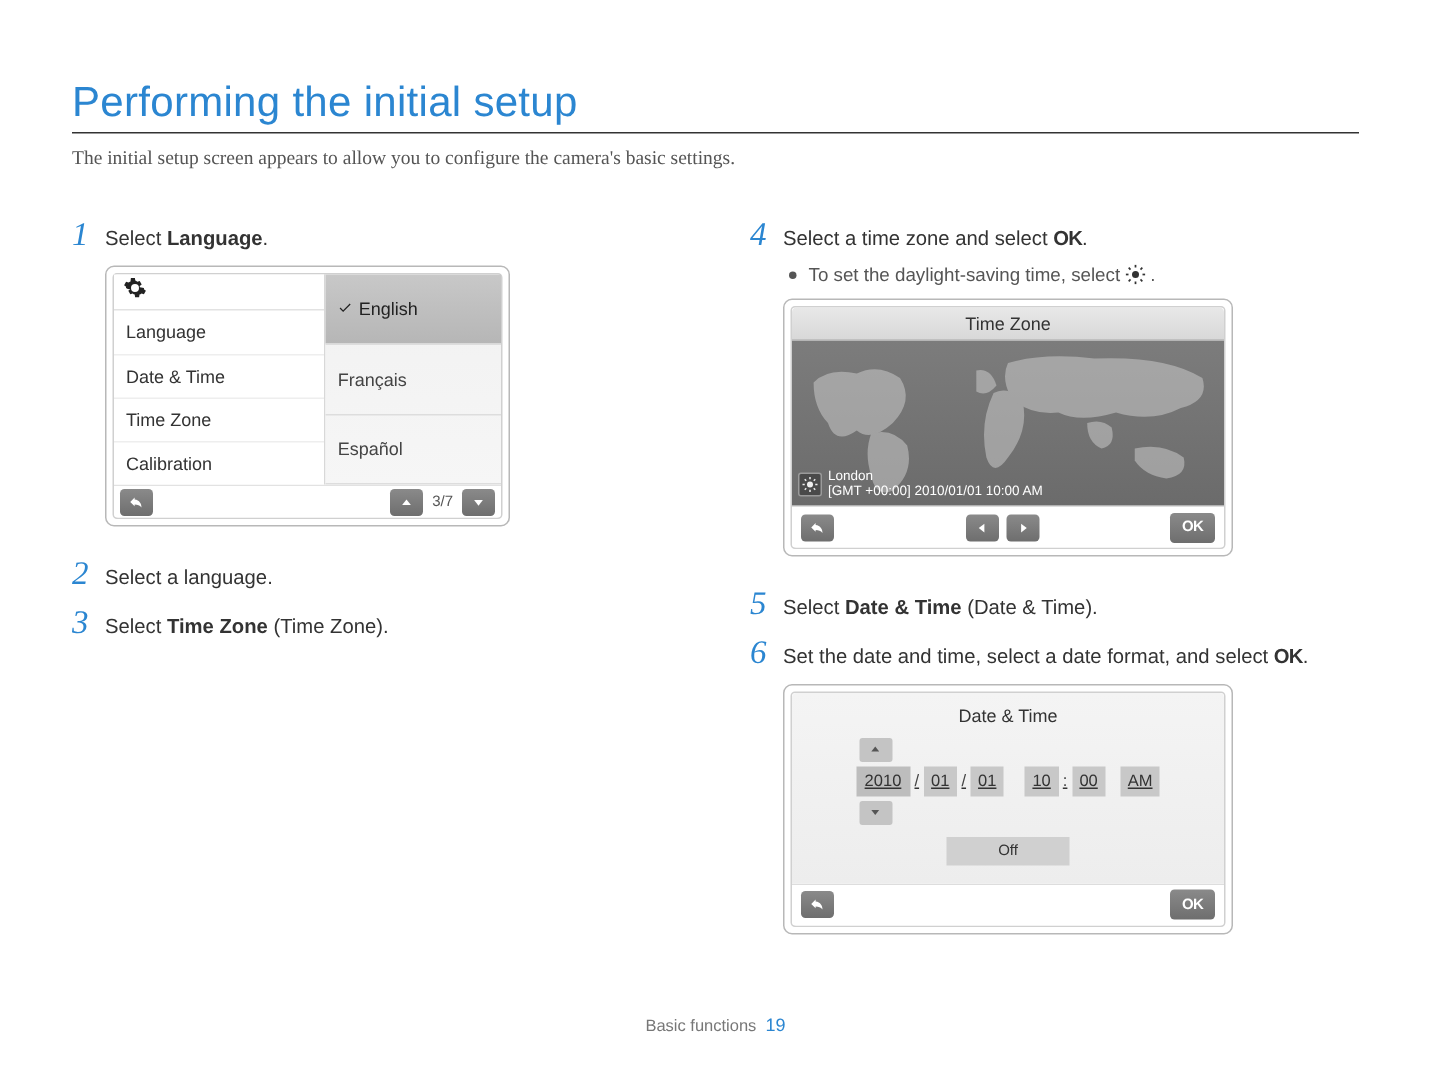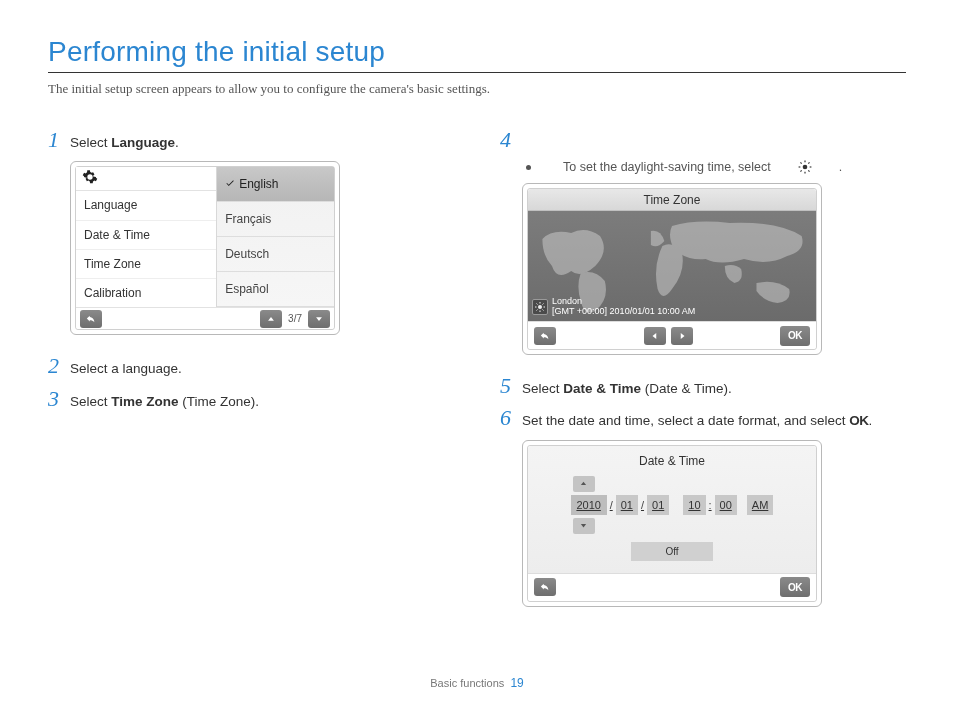--- a/index.html
+++ b/index.html
@@ -13,20 +13,21 @@
     padding: 36px 48px 0 48px;
   }
   .page-title {
     font-size: 28px;
     color: #2b86d1;
     font-weight: 400;
     letter-spacing: 0.2px;
     border-bottom: 1px solid #333;
     padding-bottom: 4px;
     margin-bottom: 8px;
+    margin-top: 16px;
   }
   .intro {
     font-size: 13px;
     color: #555;
     margin-bottom: 30px;
     font-family: Liberation Serif, serif;
   }
   .columns {
     display: flex;
     gap: 46px;
@@ -59,21 +60,20 @@
     letter-spacing: -0.5px;
   }
   .bullet-row {
     display: flex;
     align-items: center;
     margin-left: 26px;
     margin-top: 2px;
     margin-bottom: 8px;
     font-size: 12.5px;
     color: #555;
-    gap: 24px;
   }
   .bullet-row .dot {
     width: 5px; height: 5px; background: #555; border-radius: 50%;
     margin-right: 8px;
   }
   .sun-icon {
     display: inline-flex;
     width: 16px; height: 16px;
     align-items: center; justify-content: center;
     margin: 0 2px;
@@ -329,21 +329,20 @@
             <div class="row">Calibration</div>
           </div>
           <div class="lang-right">
             <div class="opt sel">
               <span class="check"><svg viewBox="0 0 24 24">
                     <path fill="#222" d="M9 16.2 4.8 12l-1.4 1.4L9 19 21 7l-1.4-1.4z"></path>
                   </svg></span>
               <span>English</span>
             </div>
             <div class="opt">Français</div>
-            <div class="opt">Deutsch</div>
             <div class="opt">Español</div>
           </div>
         </div>
         <div class="lang-footer">
           <div class="mini-btn">
             <svg viewBox="0 0 24 24">
                 <path d="M9 7v-3l-7 7 7 7v-3c5 0 8 1 11 5 0-6-3-12-11-13z"></path>
               </svg>
           </div>
           <div class="spacer"></div>
@@ -372,20 +371,23 @@
       <span class="step-text">
         <span>Select </span><b>Time Zone</b><span> (Time Zone).</span>
       </span>
     </div>
   </div>
 
   <div class="col">
 
     <div class="step">
       <span class="step-num">4</span>
+      <span class="step-text">
+        <span>Select a time zone and select </span><span class="ok-label">OK</span><span>.</span>
+      </span>
     </div>
     <div class="bullet-row">
       <span class="dot"></span>
       <span>To set the daylight-saving time, select </span>
       <span class="sun-icon">
         <svg viewBox="0 0 24 24">
             <circle cx="12" cy="12" r="4" fill="#333"></circle>
             <g stroke="#333" stroke-width="2">
               <line x1="12" y1="1" x2="12" y2="4"></line>
               <line x1="12" y1="20" x2="12" y2="23"></line>

